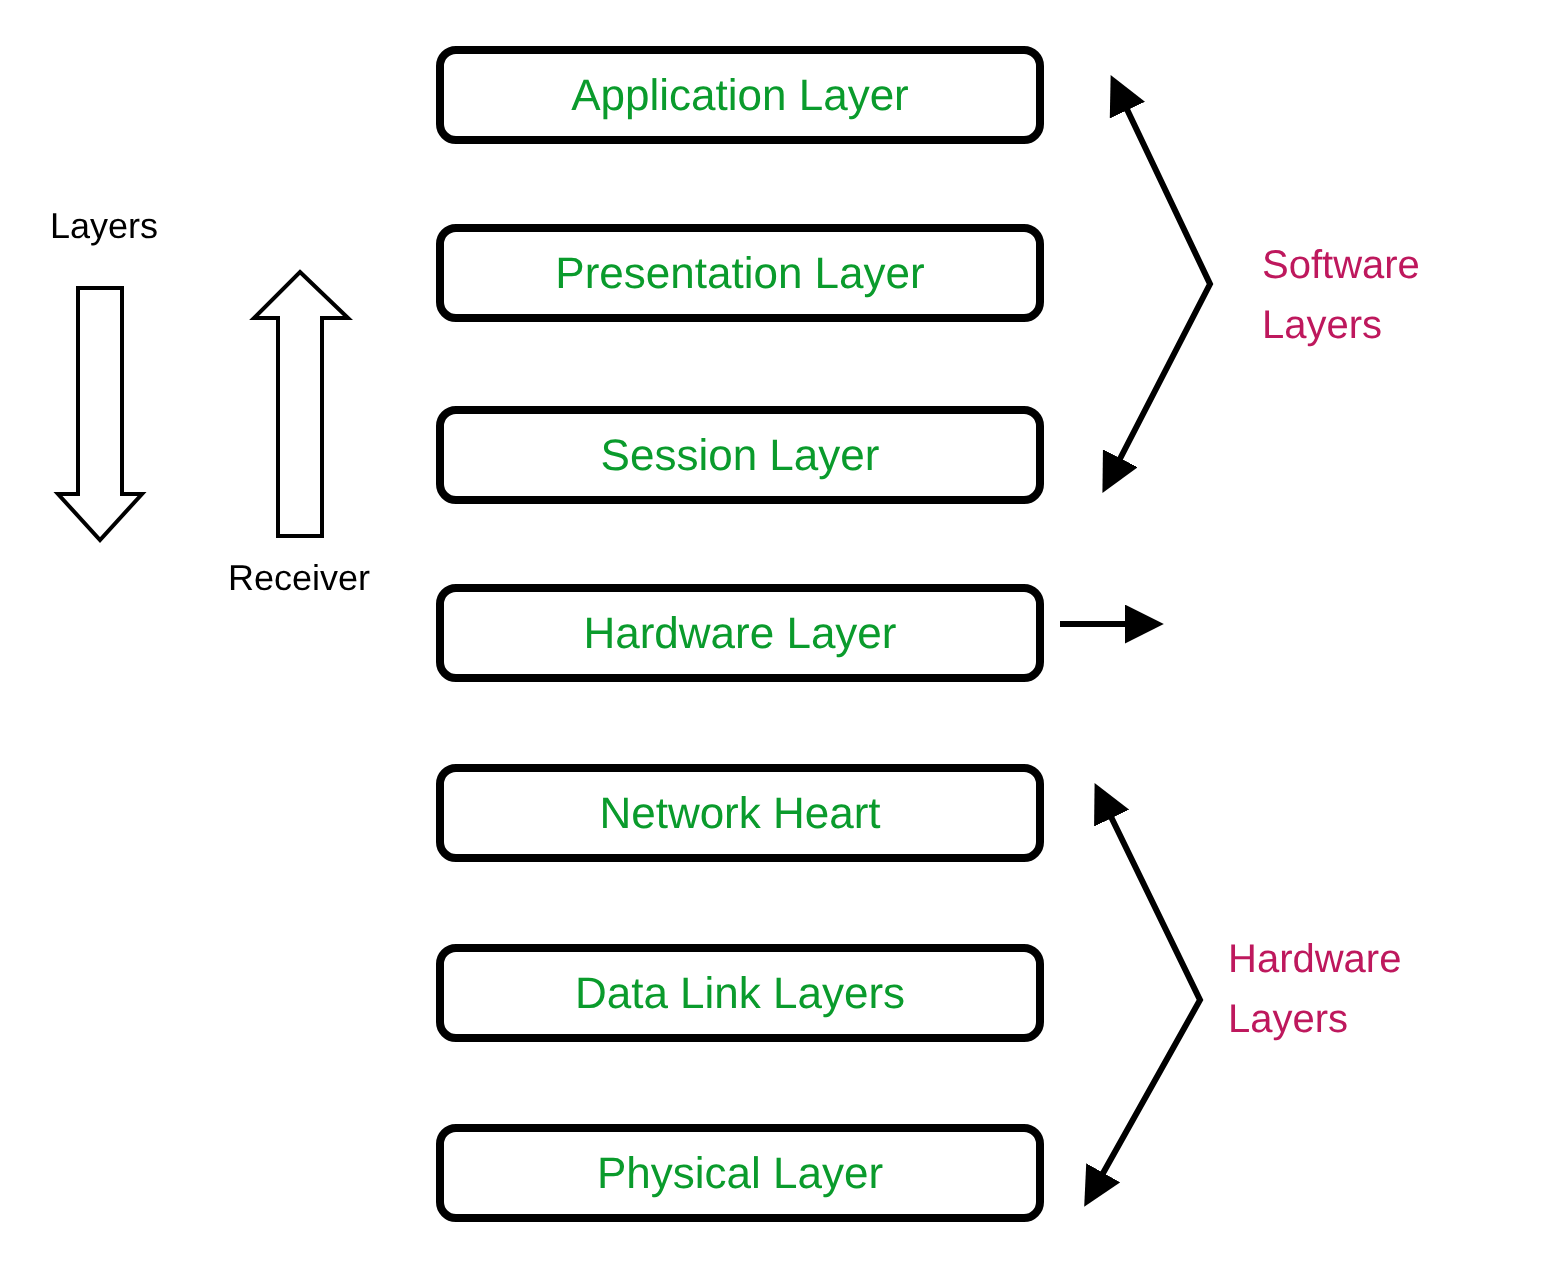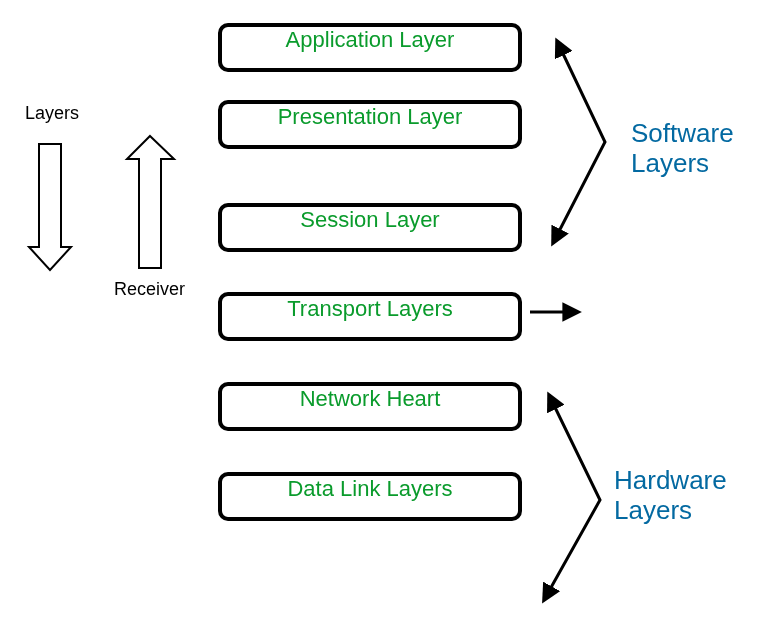--- a/index.html
+++ b/index.html
@@ -4,25 +4,25 @@
 <style>
   html,body{margin:0;padding:0;background:#ffffff;}
   .canvas{
     position:relative;width:781px;height:638px;background:#ffffff;
     font-family:"Liberation Sans", sans-serif;overflow:hidden;
   }
   .arrows{position:absolute;left:0;top:0;width:781px;height:638px;}
   .layer-box{
     position:absolute;left:218px;width:304px;height:49px;
     box-sizing:border-box;border:4px solid #000000;border-radius:10px;
-    background:#ffffff;display:flex;align-items:flex-start;justify-content:center;
+    background:#ffffff;display:flex;align-items:center;justify-content:center;
   }
   .layer-text{color:#0a9b2c;font-size:22px;font-weight:500;white-space:nowrap;}
   .side-label{position:absolute;color:#000000;font-size:18px;white-space:nowrap;}
-  .annot{position:absolute;color:#0369a1;font-size:26px;line-height:30px;white-space:nowrap;}
+  .annot{position:absolute;color:#be185d;font-size:20px;line-height:30px;white-space:nowrap;}
 </style>
 </head>
 <body>
 
 <div class="canvas">
 
   <svg class="arrows" viewBox="0 0 781 638" xmlns="http://www.w3.org/2000/svg">
     <defs>
       <marker id="ah" viewBox="0 0 10 10" refX="8" refY="5" markerWidth="6.5" markerHeight="6.5" orient="auto-start-reverse">
         <path d="M0,0 L10,5 L0,10 z" fill="#000000"></path>
@@ -36,34 +36,37 @@
     <path d="M557,41 L605,142 L553,243" fill="none" stroke="#000000" stroke-width="3" marker-start="url(#ah)" marker-end="url(#ah)"></path>
 
     <path d="M549,395 L600,500 L544,600" fill="none" stroke="#000000" stroke-width="3" marker-start="url(#ah)" marker-end="url(#ah)"></path>
 
     <path d="M530,312 L578,312" fill="none" stroke="#000000" stroke-width="3" marker-end="url(#ah)"></path>
   </svg>
 
   <div class="layer-box" style="top:23px">
     <span class="layer-text">Application Layer</span>
   </div>
-  <div class="layer-box" style="top:100px">
+  <div class="layer-box" style="top:112px">
     <span class="layer-text">Presentation Layer</span>
   </div>
   <div class="layer-box" style="top:203px">
     <span class="layer-text">Session Layer</span>
   </div>
   <div class="layer-box" style="top:292px">
-    <span class="layer-text">Transport Layers</span>
+    <span class="layer-text">Hardware Layer</span>
   </div>
   <div class="layer-box" style="top:382px">
     <span class="layer-text">Network Heart</span>
   </div>
   <div class="layer-box" style="top:472px">
     <span class="layer-text">Data Link Layers</span>
+  </div>
+  <div class="layer-box" style="top:562px">
+    <span class="layer-text">Physical Layer</span>
   </div>
 
   <div class="side-label" style="left:25px;top:103px">Layers</div>
   <div class="side-label" style="left:114px;top:279px">Receiver</div>
 
   <div class="annot" style="left:631px;top:118px">
     <div>Software</div>
     <div>Layers</div>
   </div>
 

